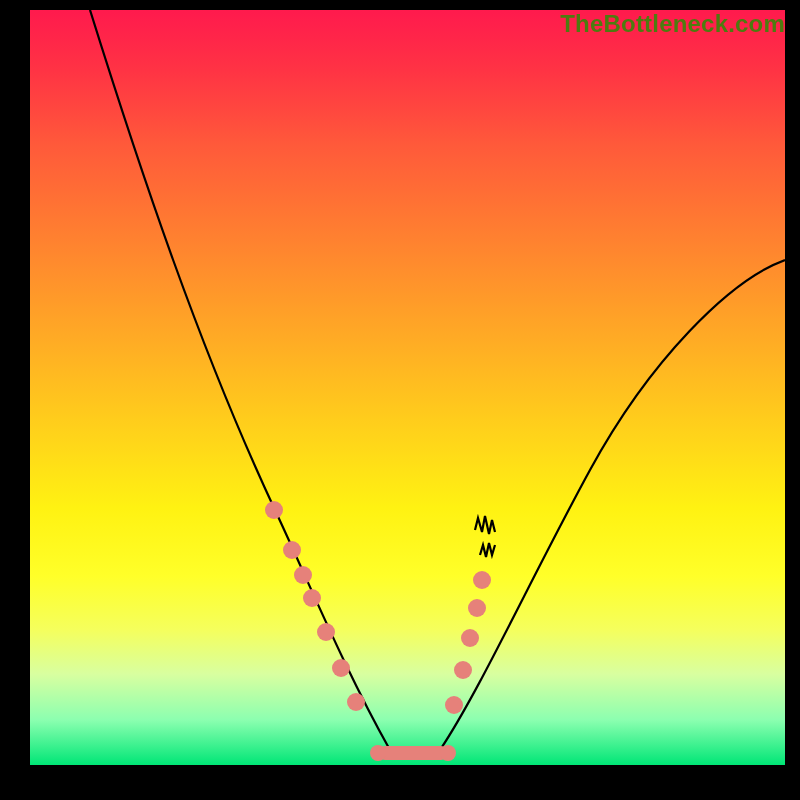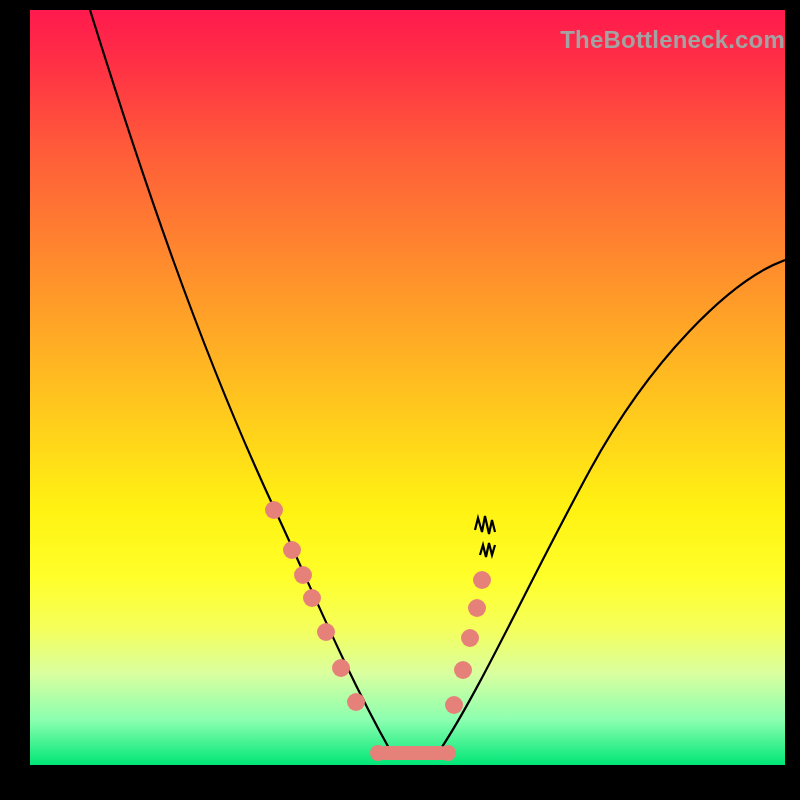--- a/index.html
+++ b/index.html
@@ -25,26 +25,26 @@
       #ffcc1c 54%,
       #fff212 66%,
       #ffff29 75%,
       #f5ff5c 82%,
       #d8ffa0 88%,
       #8cffb0 94%,
       #00e676 100%);
   }
   .watermark {
     position: absolute;
-    top: 26px;
+    top: 10px;
     right: 15px;
     font-family: Arial, Helvetica, sans-serif;
     font-size: 24px;
     font-weight: 600;
-    color: #a3a3a3;
+    color: #4d7c0f;
     letter-spacing: 0.2px;
   }
   svg.curve {
     position: absolute;
     left: 0;
     top: 0;
     width: 755px;
     height: 755px;
   }
   .curve path {

